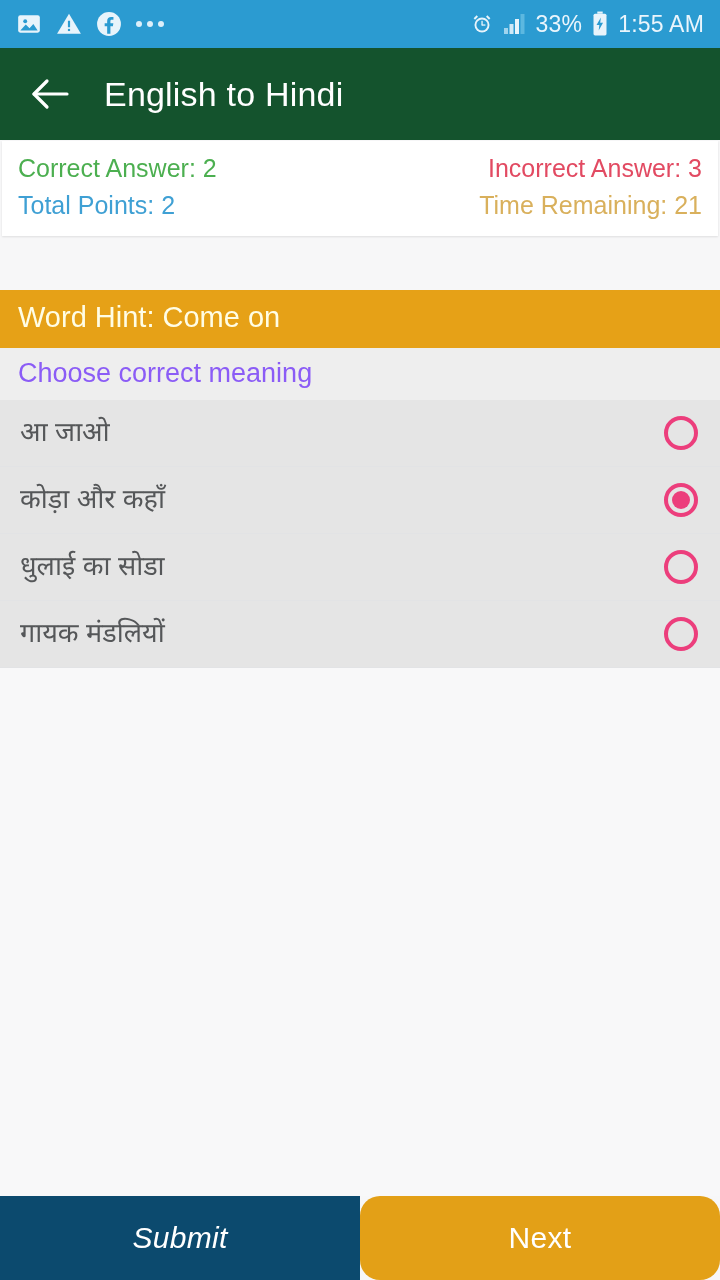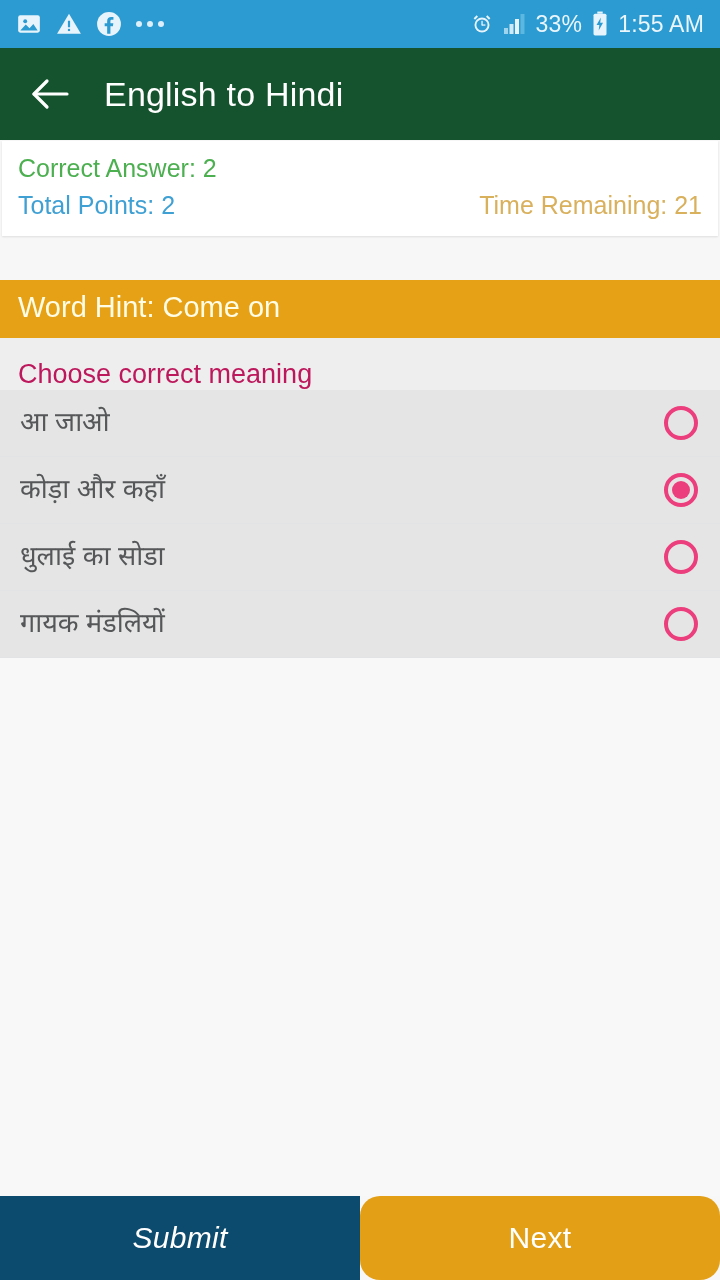--- a/index.html
+++ b/index.html
@@ -90,21 +90,21 @@
     font-size: 34px;
     margin-left: 26px;
     font-weight: normal;
     letter-spacing: 0.2px;
     white-space: nowrap;
   }
 
   
   .scorecard {
     background: #ffffff;
-    margin: 1px 2px 0 2px;
+    margin: 1px 2px 10px 2px;
     padding: 12px 16px 14px 16px;
     box-sizing: border-box;
     display: flex;
     flex-direction: column;
     gap: 6px;
     flex: none;
     box-shadow: 0 1px 2px rgba(0,0,0,0.10);
     position: relative;
     z-index: 2;
   }
@@ -133,27 +133,27 @@
     height: 58px;
     display: flex;
     align-items: center;
     flex: none;
     margin-top: 44px;
   }
 
   
   .choose-band {
     background: #eeeeee;
-    color: #be185d;
+    color: #8b5cf6;
     font-size: 27px;
     padding: 0 18px;
     box-sizing: border-box;
     height: 52px;
     display: flex;
-    align-items: flex-end;
+    align-items: center;
     flex: none;
   }
 
   
   .options {
     background: #f8f8f9;
     flex: 1 1 auto;
     display: flex;
     flex-direction: column;
   }
@@ -289,20 +289,21 @@
         <path d="M17 4 L4 17 L17 30" fill="none" stroke="#ffffff" stroke-width="3.2" stroke-linecap="round" stroke-linejoin="round"></path>
         <path d="M4 17 H37" fill="none" stroke="#ffffff" stroke-width="3.2" stroke-linecap="round"></path>
       </svg>
     </div>
     <div class="appbar-title">English to Hindi</div>
   </div>
 
   <div class="scorecard">
     <div class="score-row">
       <span class="score-cell sc-correct">Correct Answer: 2</span>
+      <span class="score-cell sc-incorrect">Incorrect Answer: 3</span>
     </div>
     <div class="score-row">
       <span class="score-cell sc-points">Total Points: 2</span>
       <span class="score-cell sc-time">Time Remaining: 21</span>
     </div>
   </div>
 
   <div class="hint-band">
     <span>Word Hint: Come on</span>
   </div>

